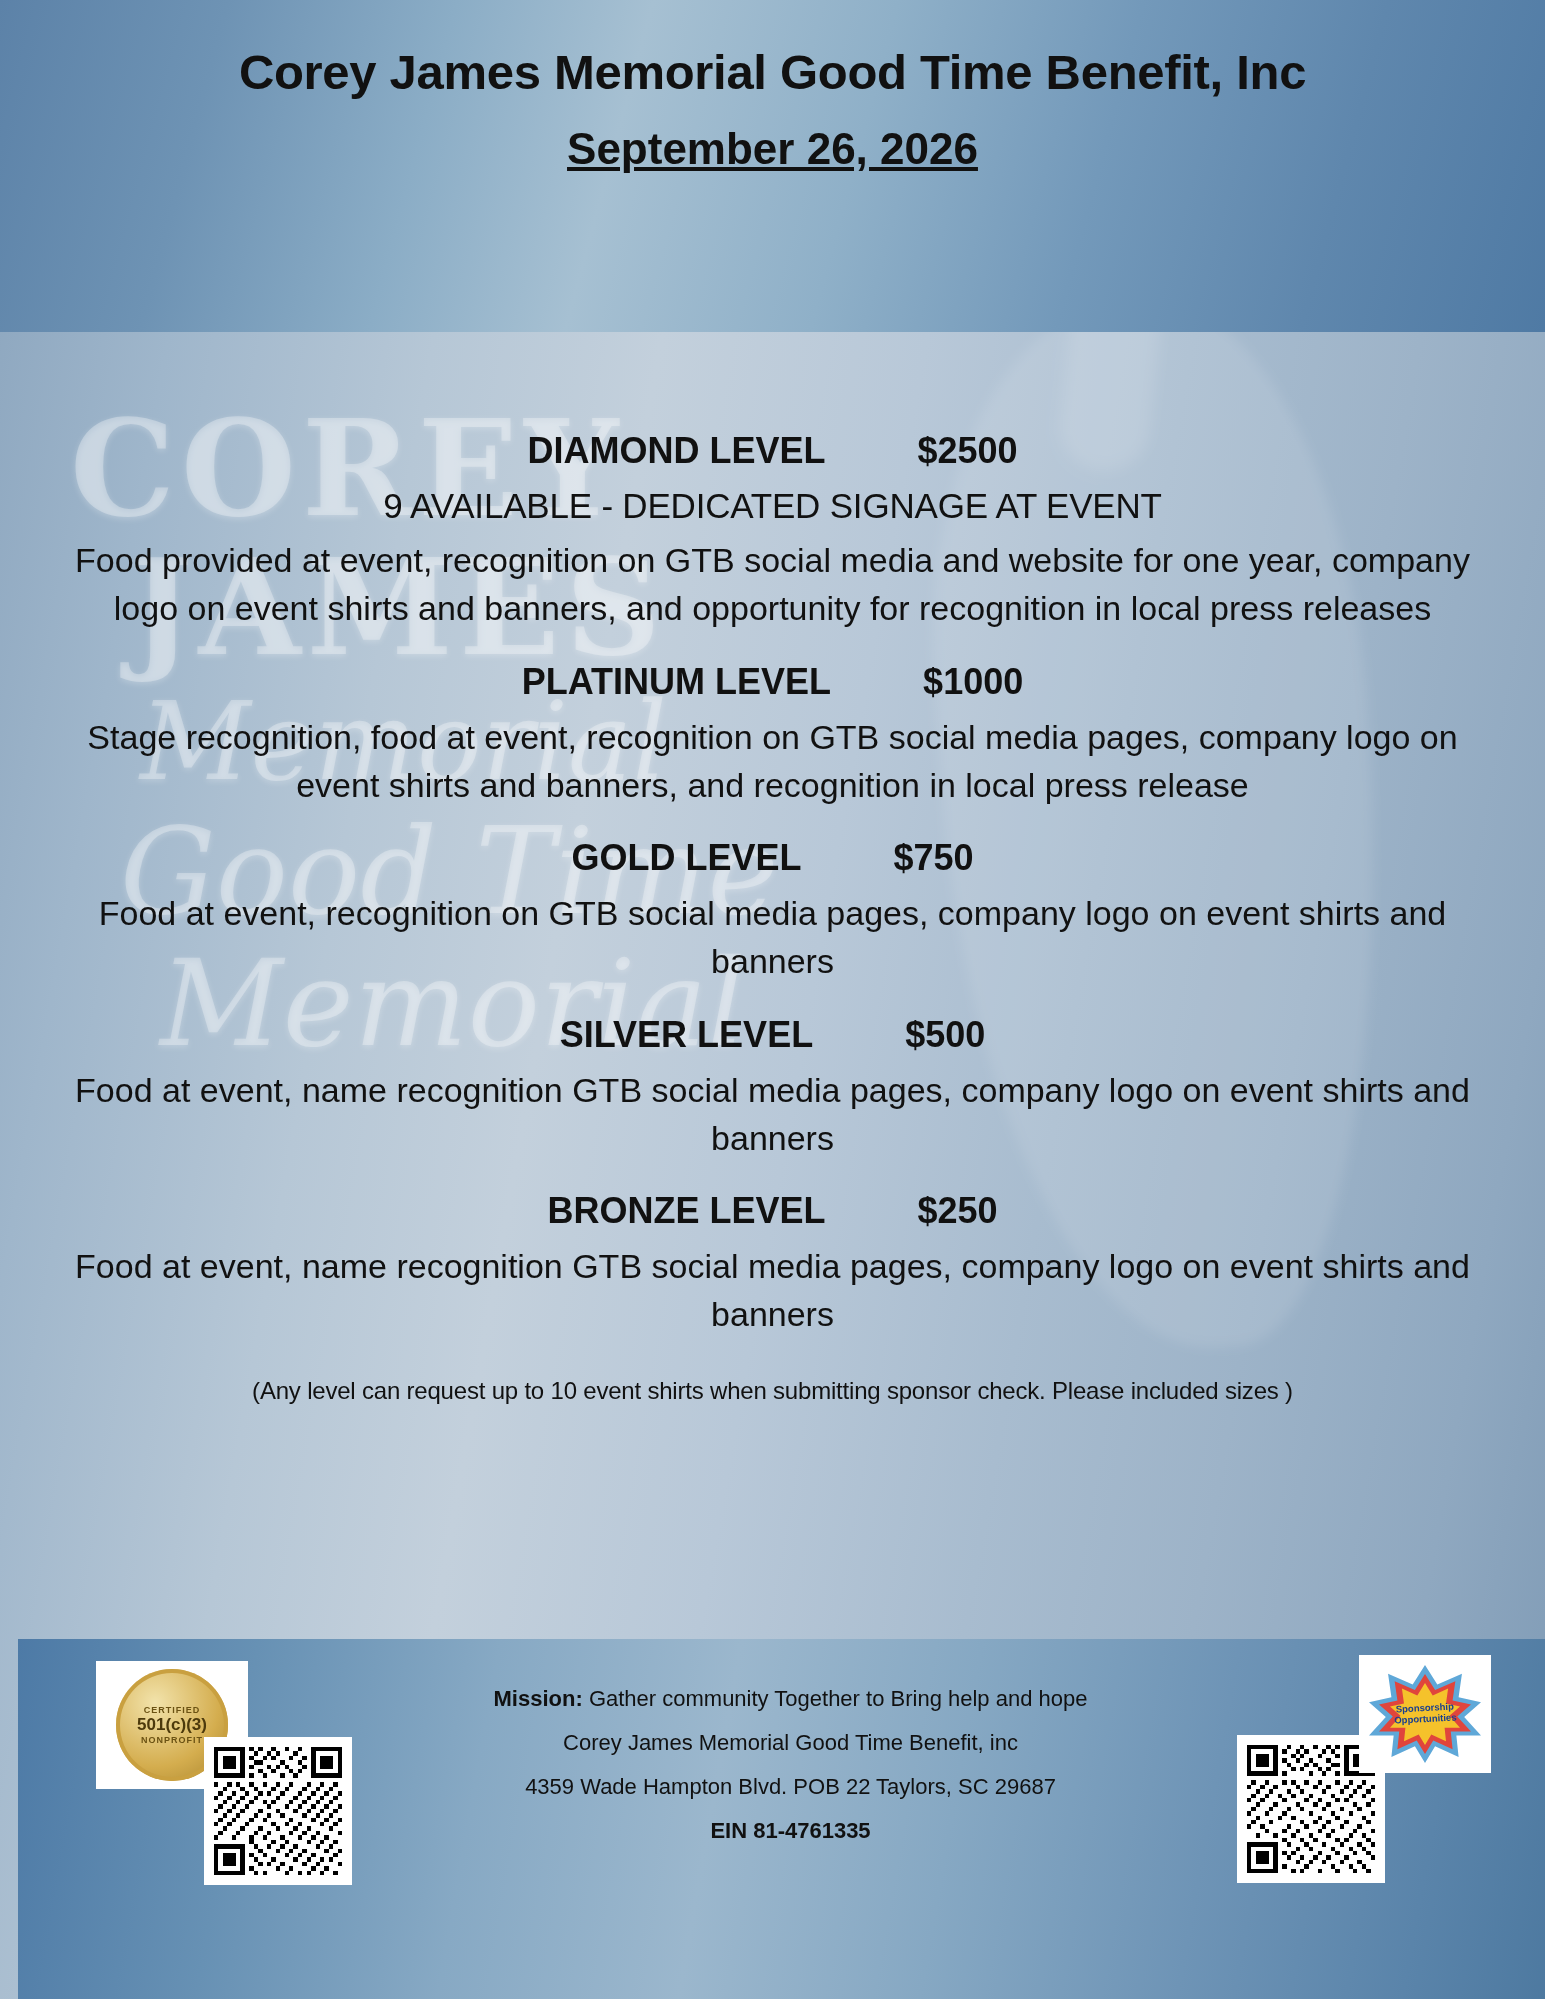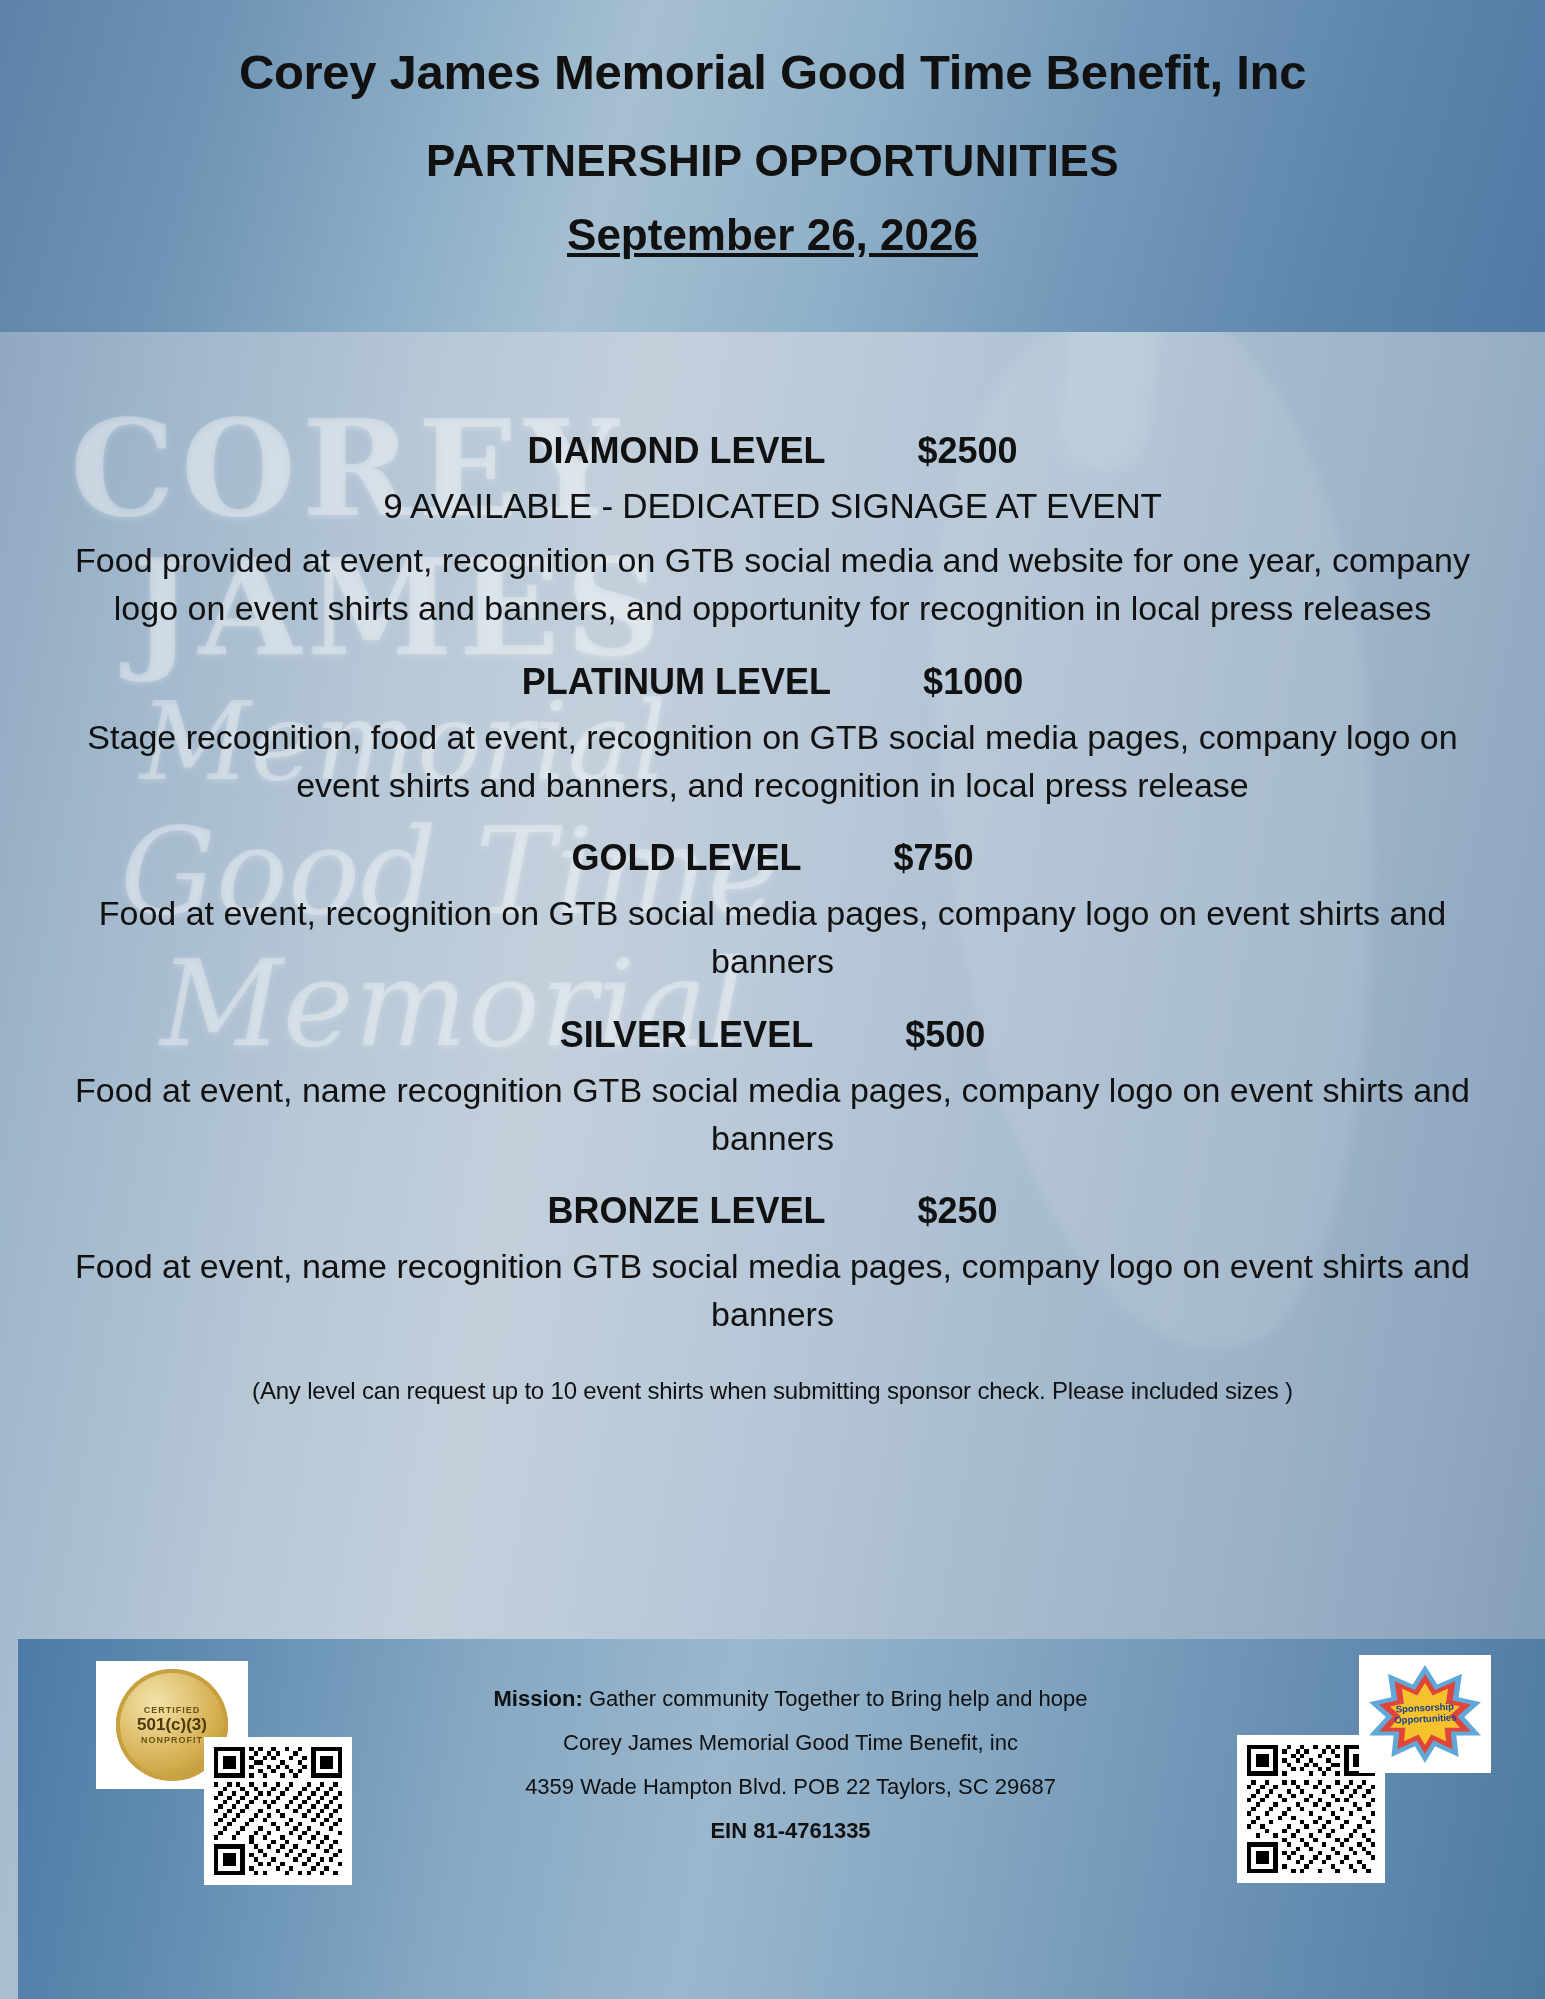--- a/index.html
+++ b/index.html
@@ -251,21 +251,20 @@
     <div class="wm-l1">COREY</div>
     <div class="wm-l2">JAMES</div>
     <div class="wm-l3">Memorial</div>
     <div class="wm-l4">Good Time</div>
     <div class="wm-l5">Memorial</div>
   </div>
 </div>
 
 <div class="header">
   <h1>Corey James Memorial Good Time Benefit, Inc</h1>
-  <h2>PARTNERSHIP OPPORTUNITIES</h2>
   <h3>September 26, 2026</h3>
 </div>
 
 <div class="content">
 
   <div>
     <div class="tier-head"><span>DIAMOND LEVEL</span><span class="gap"></span><span>$2500</span></div>
     <div class="tier-sub">9 AVAILABLE - DEDICATED SIGNAGE AT EVENT</div>
     <div class="tier-desc">Food provided at event, recognition on GTB social media and website for one year, company logo on event shirts and banners, and opportunity for recognition in local press releases</div>
   </div>

